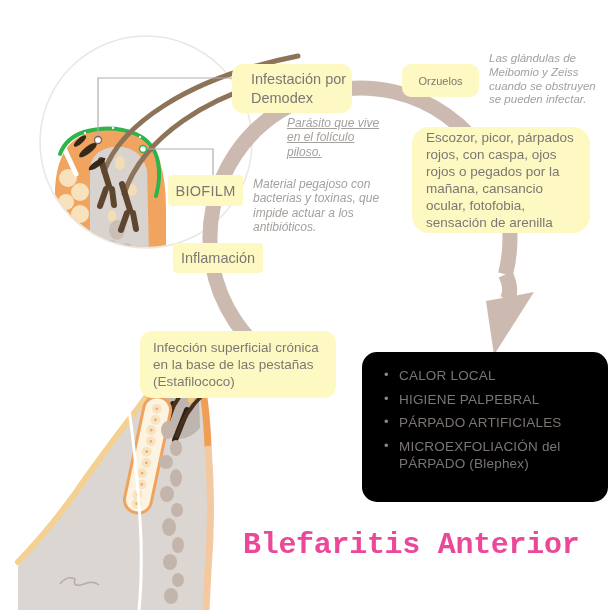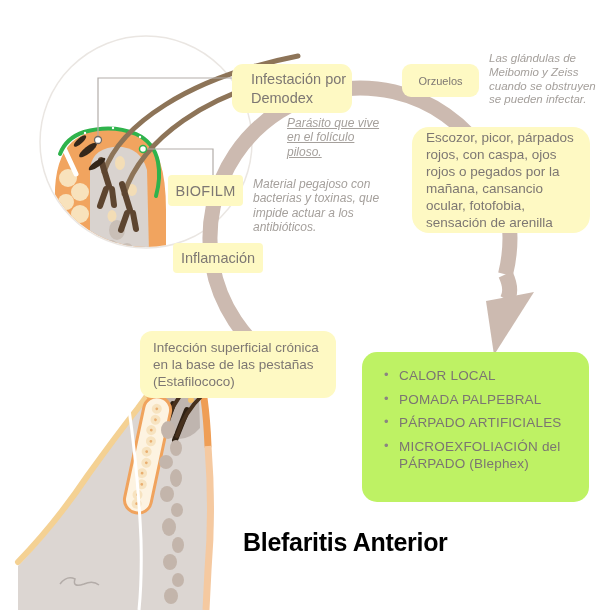--- a/index.html
+++ b/index.html
@@ -24,35 +24,35 @@
     font-size:14.5px;display:flex;align-items:center;justify-content:center;}
   .node-infeccion{left:140px;top:297px;width:196px;border-radius:12px;
     font-size:13.5px;line-height:1.27;padding:8px 13px;margin-top:34px;}
   .note{
     position:absolute;color:#a5a09c;font-style:italic;font-size:11.5px;line-height:1.2;z-index:4;
   }
   .note-demodex{left:287px;top:116px;width:98px;font-size:12px;text-decoration:underline;}
   .note-orzuelos{left:489px;top:52px;width:110px;}
   .note-biofilm{left:253px;top:177px;width:132px;font-size:12px;}
   .treatment{
-    position:absolute;left:362px;top:352px;width:227px;min-height:150px;background:#bef264;
+    position:absolute;left:362px;top:352px;width:246px;min-height:150px;background:#000000;
     border-radius:15px;z-index:5;box-sizing:border-box;padding:15px 12px 13px 0;
   }
   .treatment ul{margin:0;padding:0 0 0 37px;list-style:none;}
   .treatment li{
     position:relative;color:#7b7572;font-size:13.5px;line-height:1.3;margin-bottom:6px;
     letter-spacing:.2px;
   }
   .treatment li:last-child{margin-bottom:16px;}
   .treatment li::before{
     content:"\2022";position:absolute;left:-15px;top:0;color:#8b8582;font-size:13px;
   }
   .page-title{
     position:absolute;left:243px;top:528px;width:230px;z-index:5;
-    color:#000000;font-size:25px;font-weight:bold;letter-spacing:-0.3px;white-space:nowrap;
+    color:#ec4899;font-size:30px;font-weight:bold;letter-spacing:-0.3px;white-space:nowrap;font-family:Liberation Mono, monospace;
   }
 </style>
 </head>
 <body>
 
 <div class="canvas">
 
   <svg class="layer" width="610" height="610" viewBox="0 0 610 610">
     <defs>
       <clipPath id="magClip">
@@ -214,21 +214,21 @@
     <span>Infección superficial crónica en la base de las pestañas (Estafilococo)</span>
   </div>
 
   <div class="note note-demodex">Parásito que vive en el folículo piloso.</div>
   <div class="note note-biofilm">Material pegajoso con bacterias y toxinas, que impide actuar a los antibióticos.</div>
   <div class="note note-orzuelos">Las glándulas de Meibomio y Zeiss cuando se obstruyen se pueden infectar.</div>
 
   <div class="treatment">
     <ul>
       <li>CALOR LOCAL</li>
-      <li>POMADA PALPEBRAL</li>
+      <li>HIGIENE PALPEBRAL</li>
       <li>PÁRPADO ARTIFICIALES</li>
       <li>MICROEXFOLIACIÓN del PÁRPADO (Blephex)</li>
     </ul>
   </div>
 
   <div class="page-title">Blefaritis Anterior</div>
 
 </div>
 
 </body></html>

